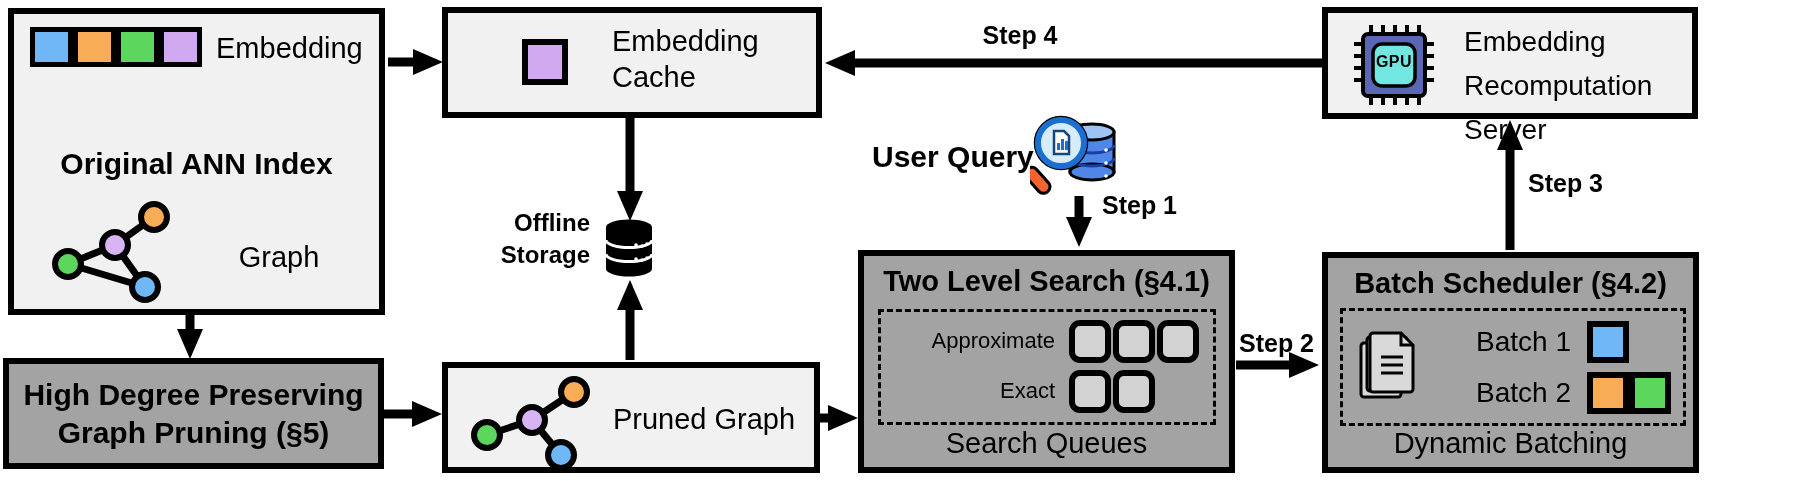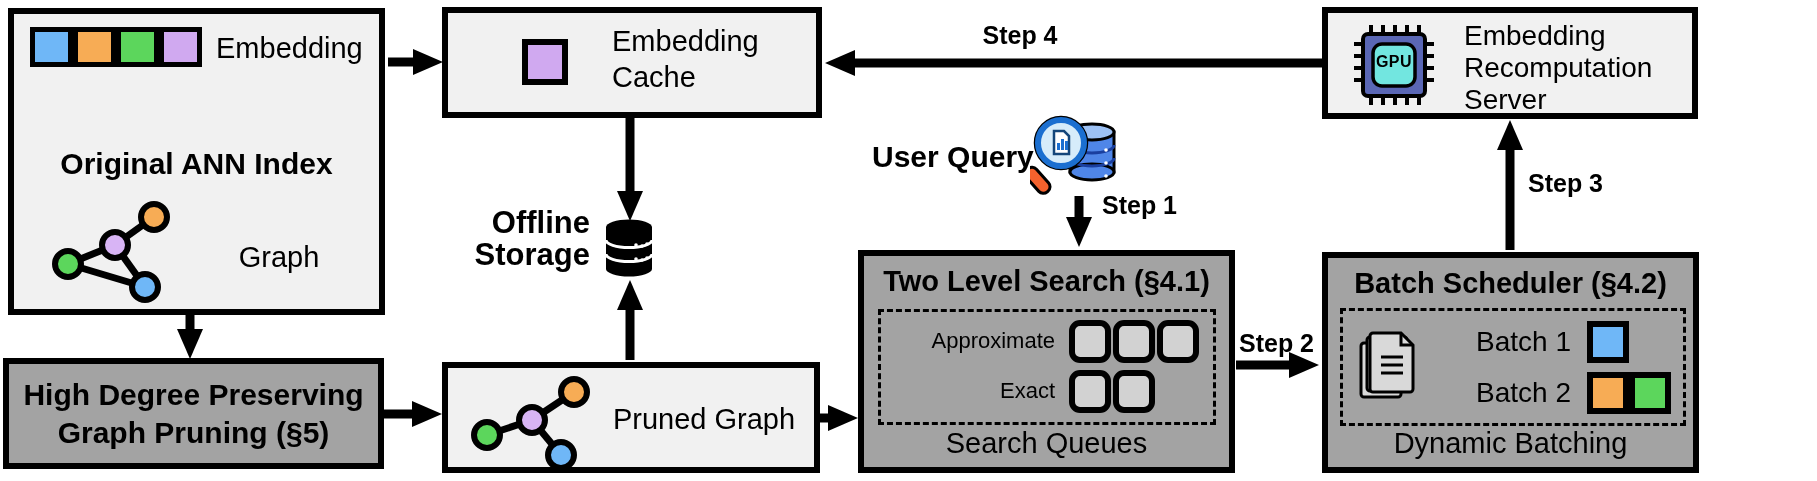--- a/index.html
+++ b/index.html
@@ -27,21 +27,21 @@
   #ann-graph-svg { position:absolute; left:28px; top:178px; }
   #ann-graph-label { position:absolute; left:205px; top:227px; width:120px; text-align:center; font-size:29px; }
 
   
   #cache-sq { position:absolute; left:74px; top:26px; width:34px; height:34px; border:6px solid #000; background:#D0A9F0; }
   #cache-label { position:absolute; left:164px; top:10px; width:185px; font-size:29px; line-height:36px; }
 
   
   #server-icon { position:absolute; left:26px; top:12px; width:80px; height:80px; }
   #server-chip-text { position:absolute; left:26px; top:40px; width:80px; text-align:center; font-weight:bold; font-size:16px; letter-spacing:0.5px; }
-  #server-label { position:absolute; left:136px; top:7px; width:235px; font-size:28px; line-height:32px; }
+  #server-label { position:absolute; left:136px; top:7px; width:235px; font-size:28px; line-height:44px; }
 
   
   #high-label { width:100%; height:100%; display:flex; align-items:center; justify-content:center; text-align:center; font-weight:bold; font-size:30px; line-height:38px; padding:0 4px; box-sizing:border-box; }
 
   
   #pruned-graph-svg { position:absolute; left:20px; top:5px; }
   #pruned-label { position:absolute; left:150px; top:35px; width:212px; text-align:center; font-size:29px; }
 
   
   .panel-title { position:absolute; top:9px; left:0; width:100%; text-align:center; font-weight:bold; font-size:29px; }
@@ -57,21 +57,21 @@
   #bs-dashed { position:absolute; left:12px; top:50px; width:346px; height:118px; border:3px dashed #000;
     display:flex; align-items:center; box-sizing:border-box; padding:4px 6px; }
   #docs-icon { flex:0 0 auto; margin-left:8px; }
   .batch-col { flex:1; display:flex; flex-direction:column; gap:9px; }
   .batch-row { display:flex; align-items:center; }
   .batch-label { flex:1; text-align:right; padding-right:16px; font-size:28px; }
   .batch-squares { width:90px; display:flex; }
   .b-sq { width:30px; height:30px; border:6px solid #000; }
 
   
-  #storage-label { position:absolute; left:448px; top:207px; width:142px; text-align:right; font-weight:bold; font-size:31px; line-height:32px; z-index:3; }
+  #storage-label { position:absolute; left:448px; top:207px; width:142px; text-align:right; font-weight:bold; font-size:24px; line-height:32px; z-index:3; }
   #storage-icon { position:absolute; left:604px; top:218px; z-index:3; }
   #query-label { position:absolute; left:872px; top:140px; font-weight:bold; font-size:30px; z-index:3; white-space:nowrap; }
   #query-icon { position:absolute; left:1030px; top:110px; z-index:3; }
   #step1 { left:1102px; top:191px; }
   #step2 { left:1239px; top:329px; }
   #step3 { left:1528px; top:169px; }
   #step4 { left:955px; top:21px; width:130px; text-align:center; }
 </style>
 </head>
 <body>

